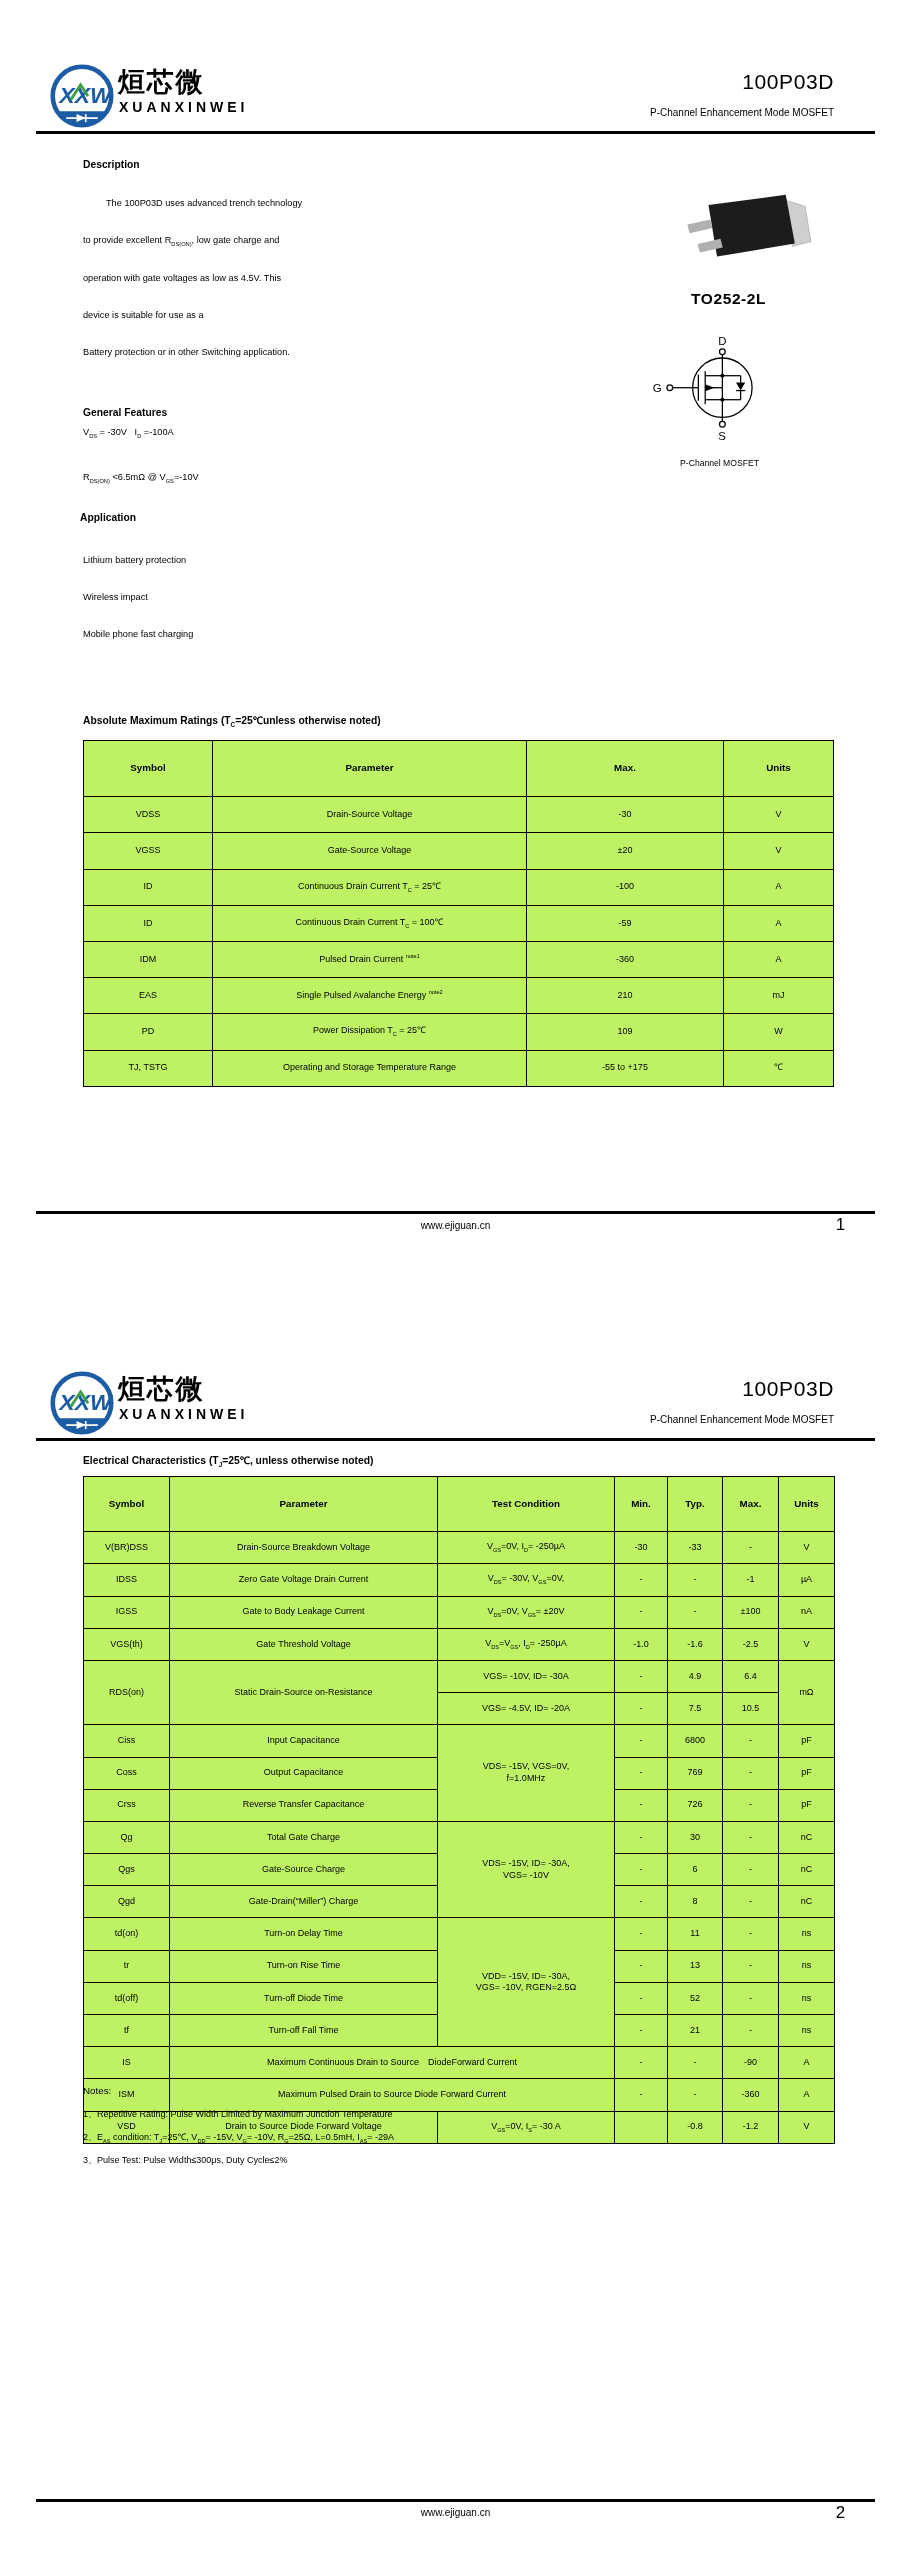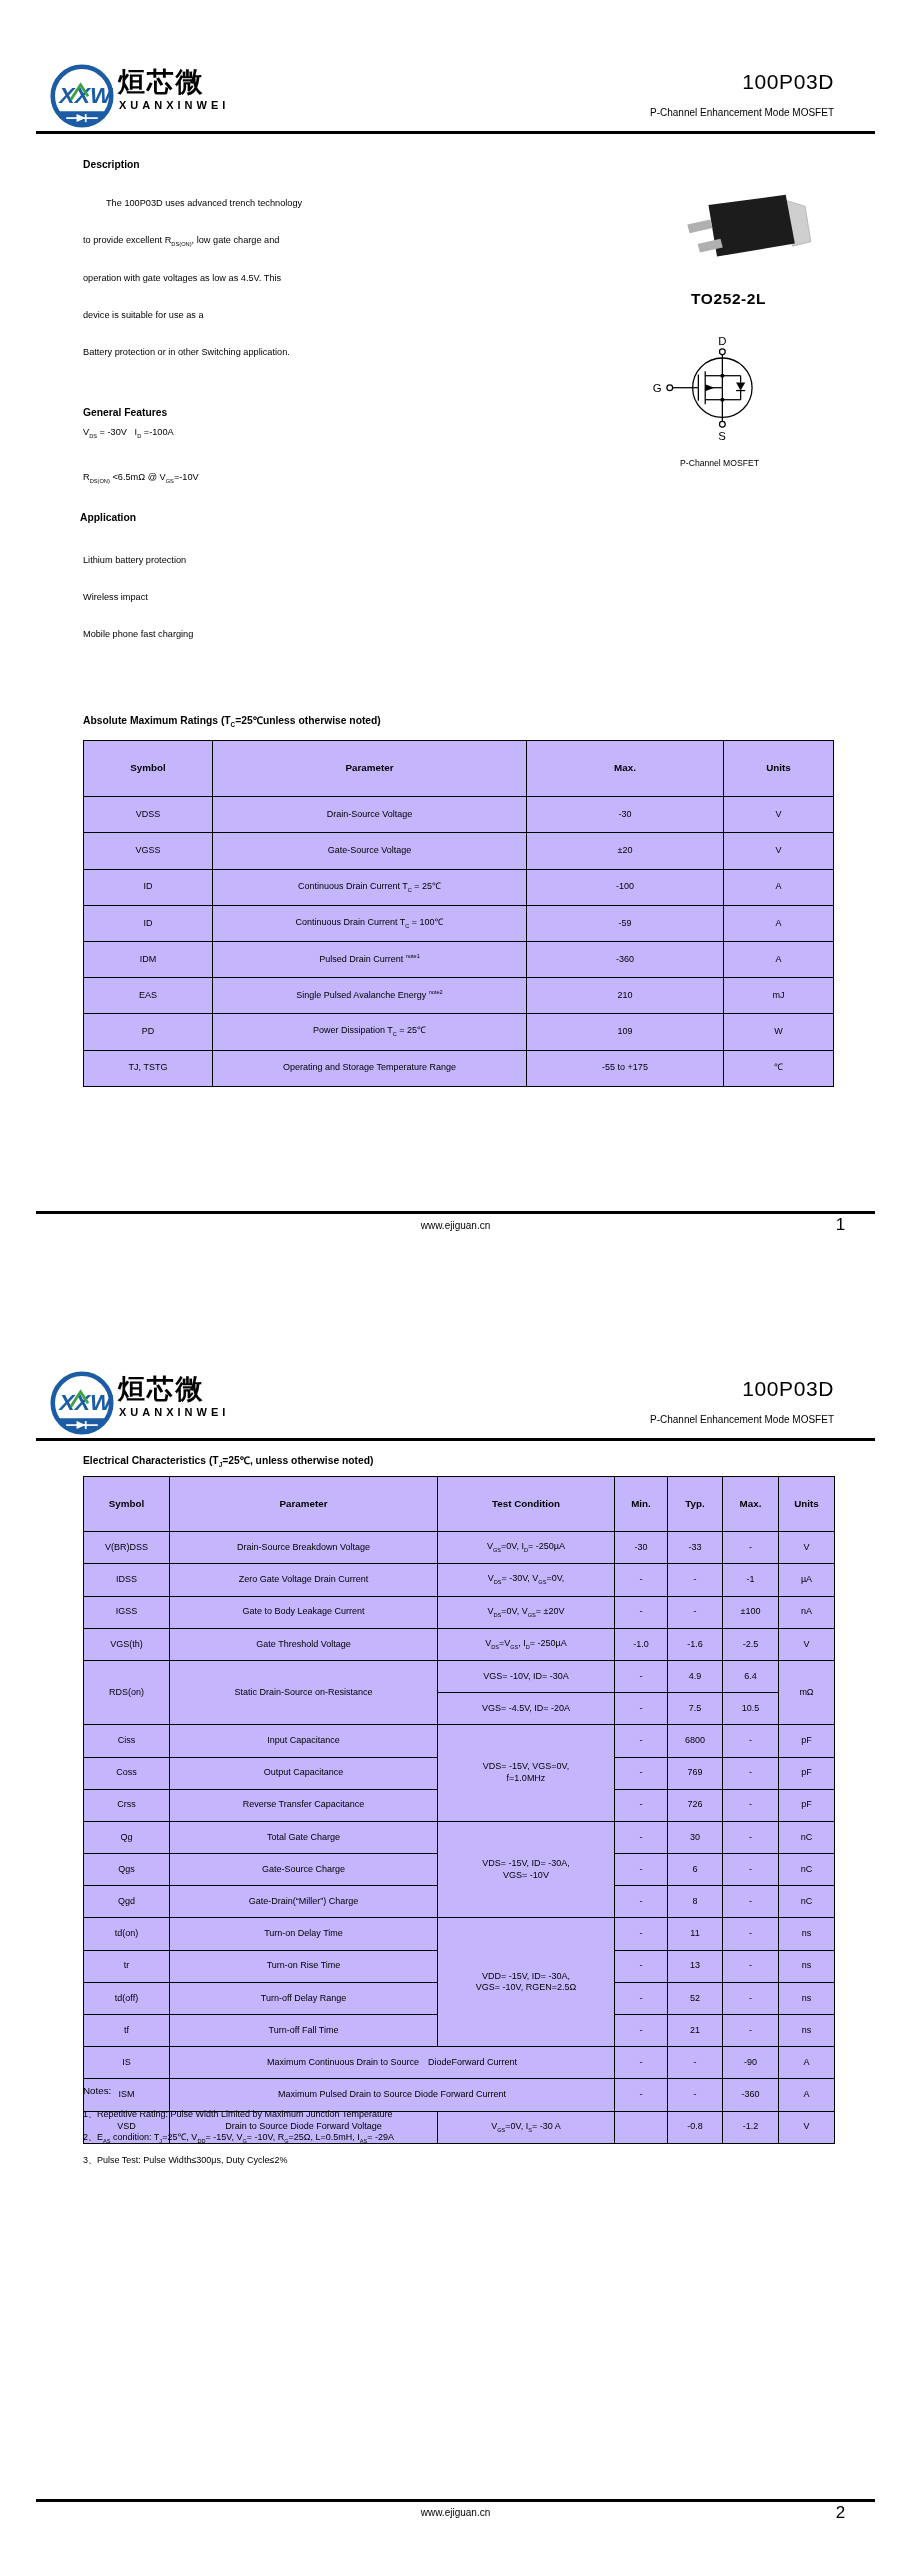--- a/index.html
+++ b/index.html
@@ -4,29 +4,29 @@
 <style>
   html,body{margin:0;padding:0;background:#ffffff;}
   body{width:911px;height:2576px;position:relative;font-family:"Liberation Sans",sans-serif;color:#000;}
   .abs{position:absolute;}
   .rule{position:absolute;left:36px;width:839px;height:3.4px;background:#000;}
   .h-sec{font-size:10.3px;font-weight:bold;}
   .body-txt{font-size:9.2px;}
   .part-no{font-size:21px;letter-spacing:0.6px;}
   .subtitle{font-size:10px;}
   .logo-cn{font-size:27px;font-weight:700;letter-spacing:1.7px;}
-  .logo-en{font-size:11px;font-weight:600;letter-spacing:4px;}
+  .logo-en{font-size:14px;font-weight:600;letter-spacing:4px;}
   .pkg-name{font-size:15.5px;font-weight:bold;letter-spacing:0.6px;}
   .sym-cap{font-size:8.6px;}
   .footer-url{font-size:10px;}
   .footer-page{font-size:17px;}
   .notes-h{font-size:9.8px;font-weight:normal;}
   .note-line{font-size:9px;}
   sub,sup{font-size:0.62em;}
-  .dtable{border-collapse:collapse;table-layout:fixed;border:1.7px solid #000;background:#c4b5fd;}
+  .dtable{border-collapse:collapse;table-layout:fixed;border:1.7px solid #000;background:#bef264;}
   .dtable th,.dtable td{border:1.1px solid #000;text-align:center;vertical-align:middle;padding:1.1px 3.4px;line-height:1.3;font-size:9px;overflow:hidden;}
   .dtable th{font-size:9.8px;font-weight:bold;border-bottom:1.7px solid #000;}
   .abs-max th{height:53px;}
   .abs-max td{height:33px;}
   .elec th{height:52px;}
   .elec td{height:29px;}
   .vt{vertical-align:top;padding-top:8px;}
 </style>
 </head>
 <body>
@@ -330,21 +330,21 @@
           <tr>
             <td>tr</td>
             <td>Turn-on Rise Time</td>
             <td>-</td>
             <td>13</td>
             <td>-</td>
             <td>ns</td>
           </tr>
           <tr>
             <td>td(off)</td>
-            <td>Turn-off Delay Range</td>
+            <td>Turn-off Diode Time</td>
             <td>-</td>
             <td>52</td>
             <td>-</td>
             <td>ns</td>
           </tr>
           <tr>
             <td>tf</td>
             <td>Turn-off Fall Time</td>
             <td>-</td>
             <td>21</td>

